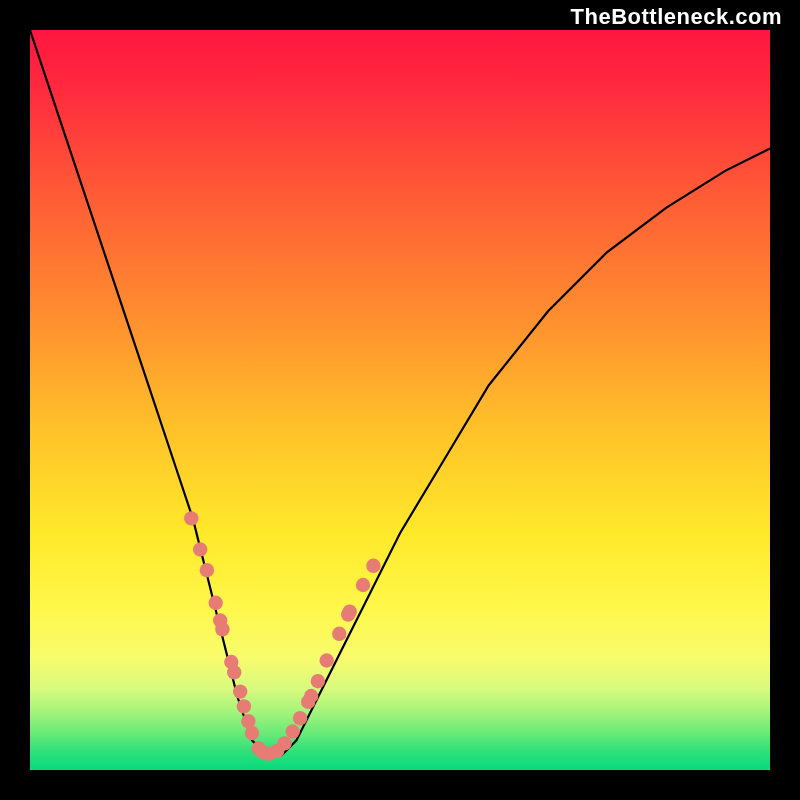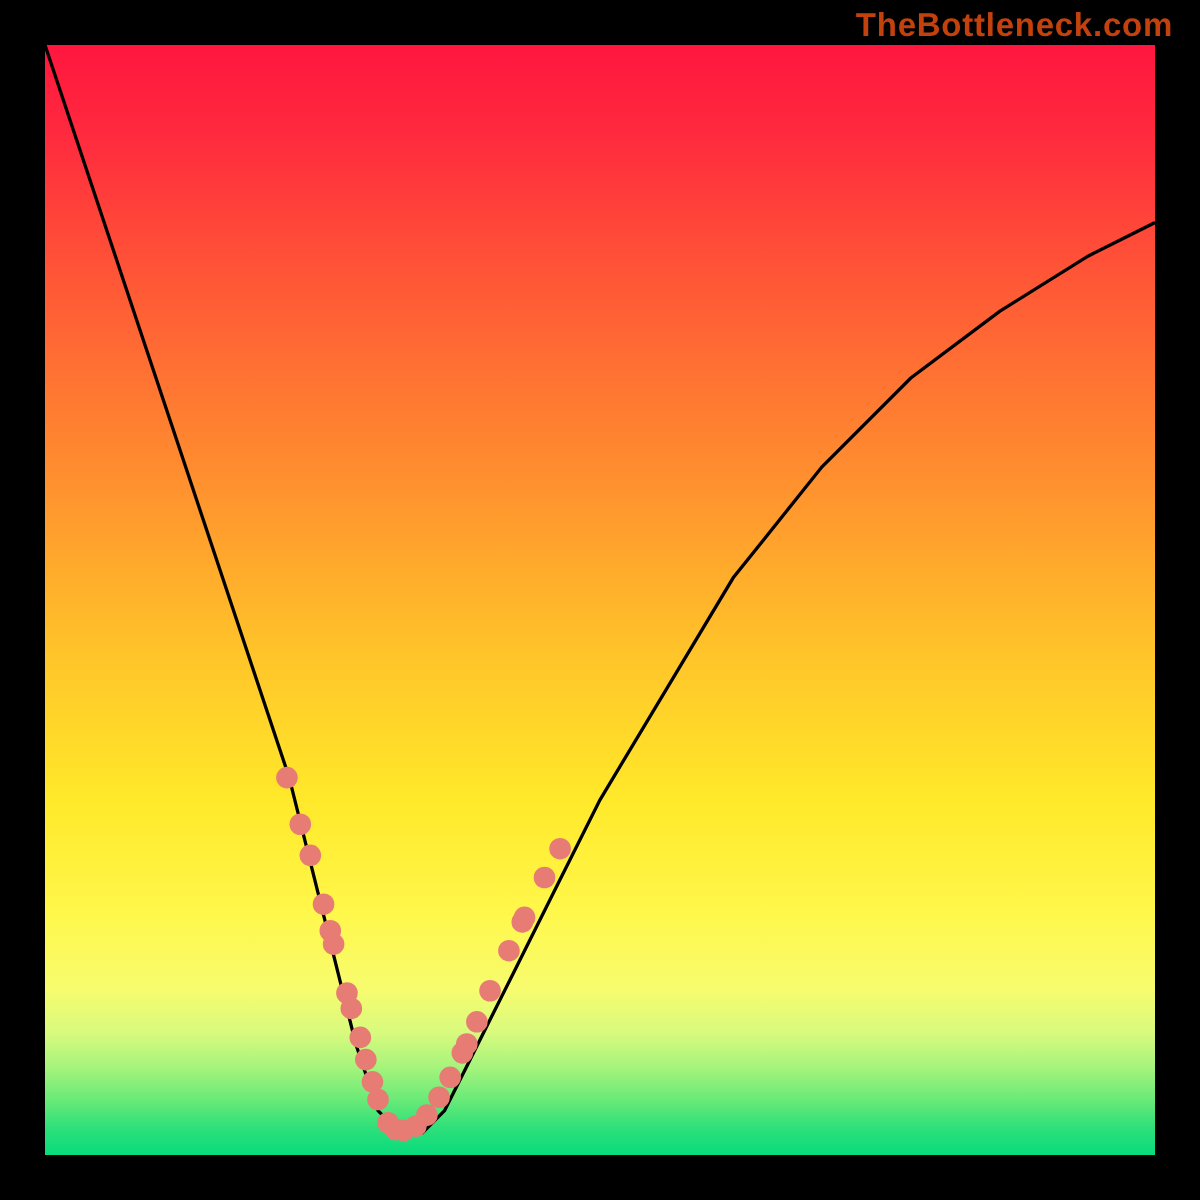--- a/index.html
+++ b/index.html
@@ -15,21 +15,21 @@
     background: #000;
     position: relative;
   }
   .watermark {
     position: absolute;
     top: 4px;
     right: 18px;
     font-family: Arial, Helvetica, sans-serif;
     font-size: 22px;
     font-weight: 600;
-    color: #c2410c;
+    color: #ffffff;
     letter-spacing: 0.5px;
     z-index: 10;
   }
   .plot {
     position: absolute;
     left: 30px;
     top: 30px;
     width: 740px;
     height: 740px;
     overflow: hidden;

